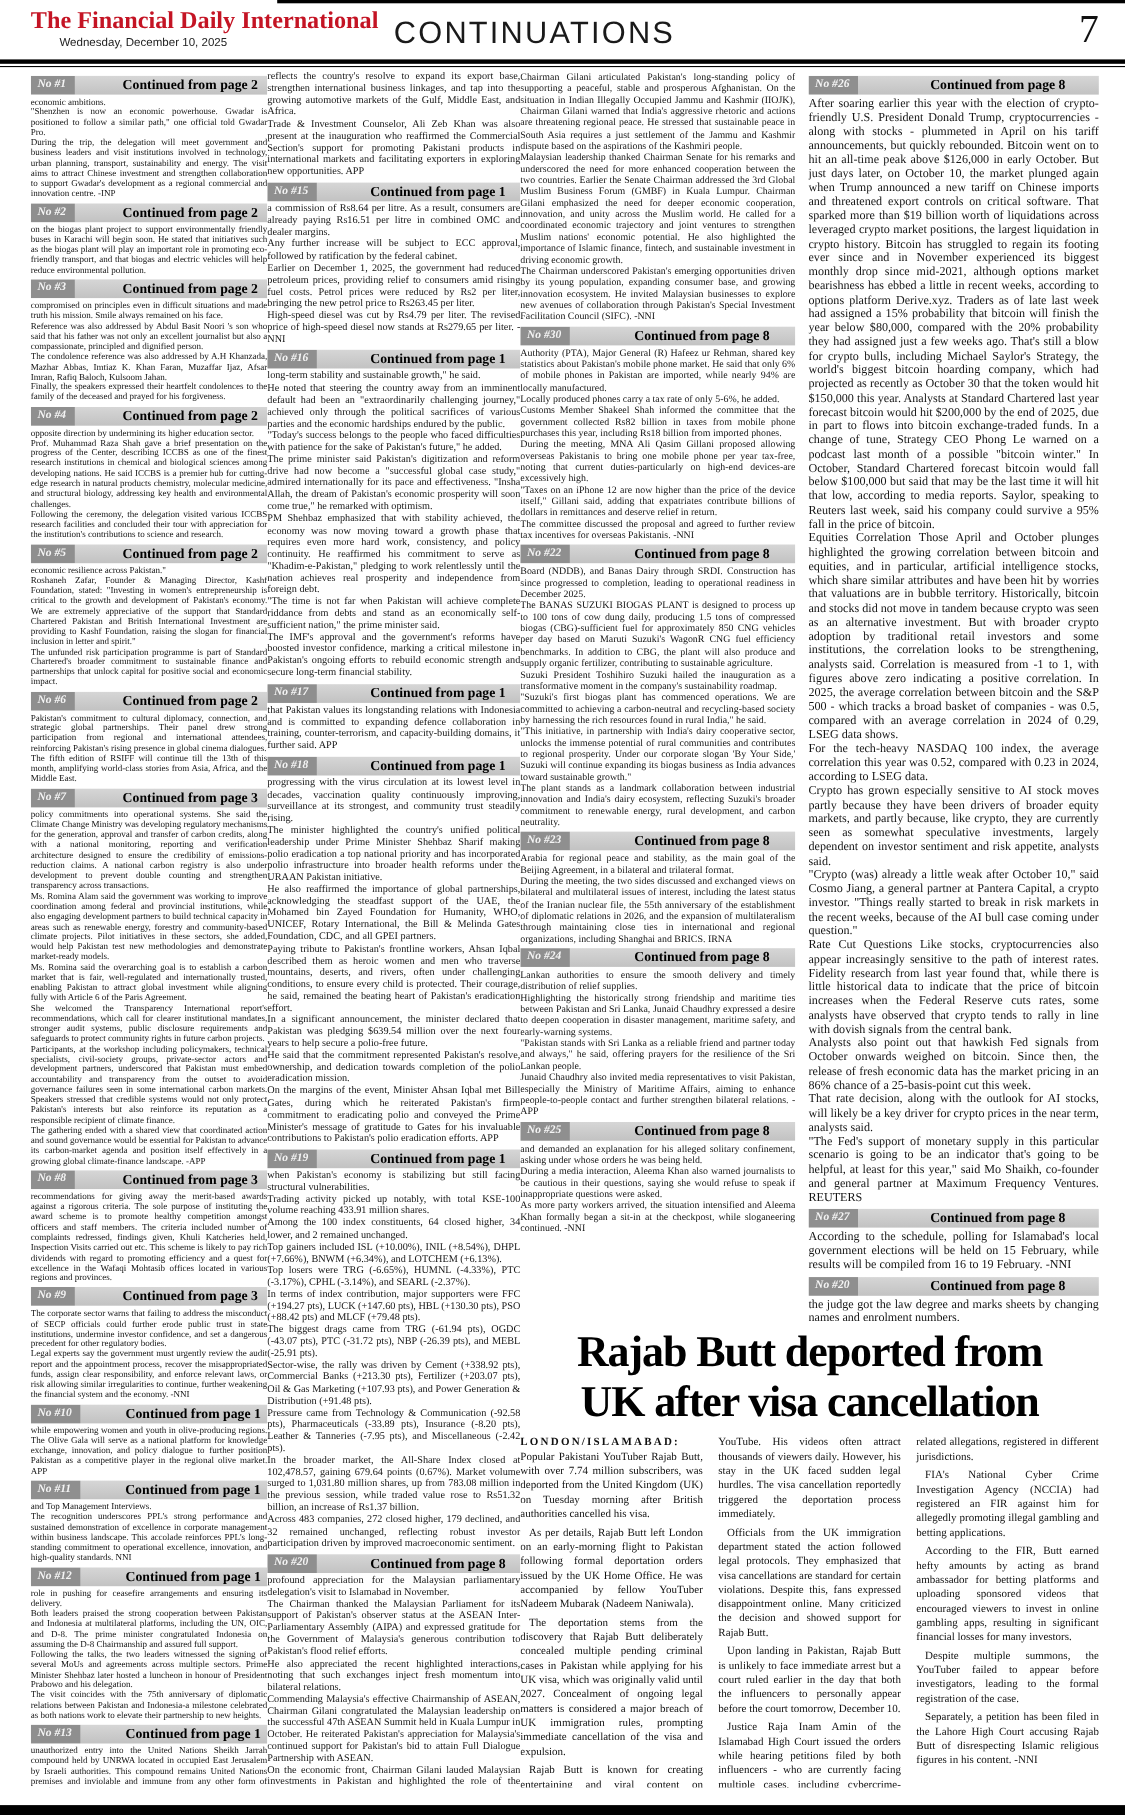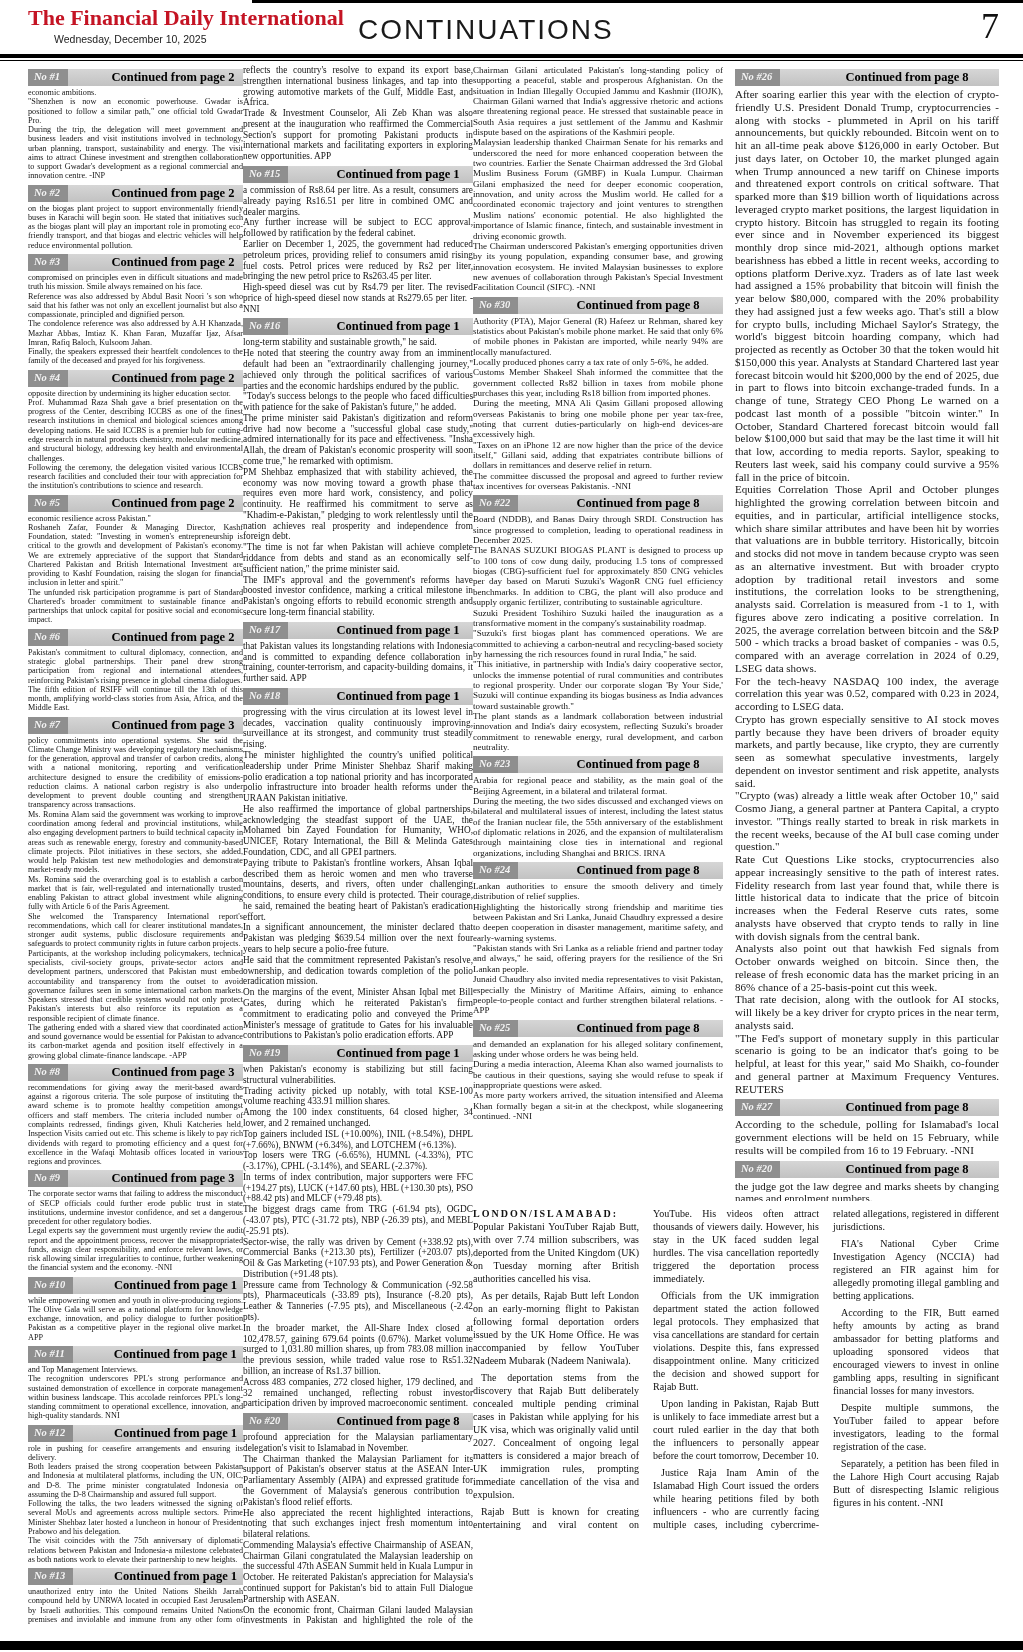--- a/index.html
+++ b/index.html
@@ -349,20 +349,21 @@
 The HEC went on to say that no application was submitted to it for the verification of Jahangiri's degree.
 Justice Tariq Mehmood Jahangiri, appointed to the Islamabad High Court on December 28, 2020, during the PTI government, is known for his experience in criminal law and has held various judicial positions during PML-N and PPP tenures.
 His work includes rulings in cases against former prime minister Imran Khan and blanket protection matters.
 He was among the six IHC judges who wrote a joint letter to the Supreme Judicial Council last March, accusing intelligence agencies - particularly the ISI - of meddling in judicial affairs.
 Following that letter, a citizen filed an RTI request seeking Jahangiri's academic credentials, which led to the fresh inquiry now submitted to the IHC. -NNI</div>
               </div>
             </div>
         </div>
       </div>
       <section class="feature">
+        <h1><span>Rajab Butt deported from</span><br><span>UK after visa cancellation</span></h1>
         <div class="feature-body" id="feature-body">
             <p><b class="dateline">LONDON/ISLAMABAD:</b> <span>Popular Pakistani YouTuber Rajab Butt, with over 7.74 million subscribers, was deported from the United Kingdom (UK) on Tuesday morning after British authorities cancelled his visa.</span></p>
             <p>As per details, Rajab Butt left London on an early-morning flight to Pakistan following formal deportation orders issued by the UK Home Office. He was accompanied by fellow YouTuber Nadeem Mubarak (Nadeem Naniwala).</p>
             <p>The deportation stems from the discovery that Rajab Butt deliberately concealed multiple pending criminal cases in Pakistan while applying for his UK visa, which was originally valid until 2027. Concealment of ongoing legal matters is considered a major breach of UK immigration rules, prompting immediate cancellation of the visa and expulsion.</p>
             <p>Rajab Butt is known for creating entertaining and viral content on YouTube. His videos often attract thousands of viewers daily. However, his stay in the UK faced sudden legal hurdles. The visa cancellation reportedly triggered the deportation process immediately.</p>
             <p>Officials from the UK immigration department stated the action followed legal protocols. They emphasized that visa cancellations are standard for certain violations. Despite this, fans expressed disappointment online. Many criticized the decision and showed support for Rajab Butt.</p>
             <p>Upon landing in Pakistan, Rajab Butt is unlikely to face immediate arrest but a court ruled earlier in the day that both the influencers to personally appear before the court tomorrow, December 10.</p>
             <p>Justice Raja Inam Amin of the Islamabad High Court issued the orders while hearing petitions filed by both influencers - who are currently facing multiple cases, including cybercrime-related allegations, registered in different jurisdictions.</p>
             <p>FIA's National Cyber Crime Investigation Agency (NCCIA) had registered an FIR against him for allegedly promoting illegal gambling and betting applications.</p>
             <p>According to the FIR, Butt earned hefty amounts by acting as brand ambassador for betting platforms and uploading sponsored videos that encouraged viewers to invest in online gambling apps, resulting in significant financial losses for many investors.</p>

